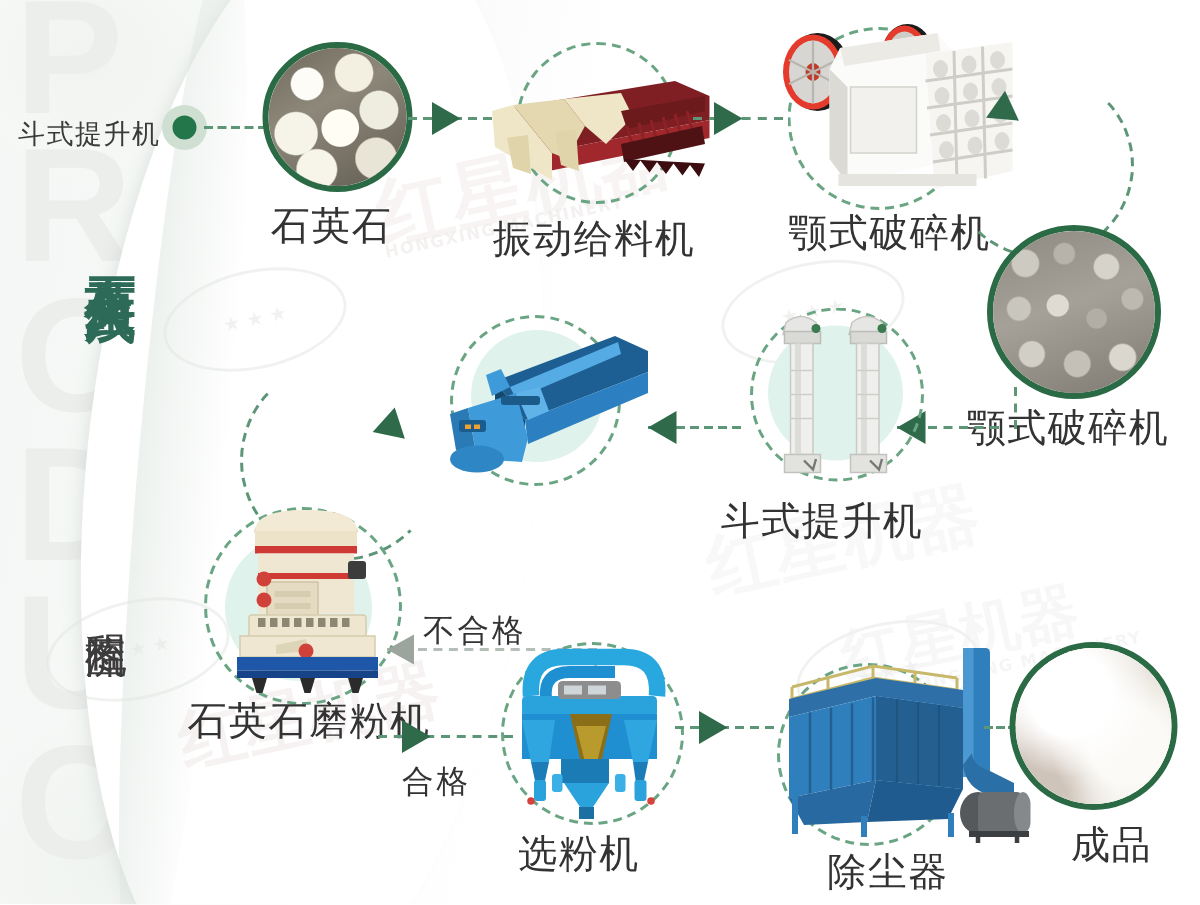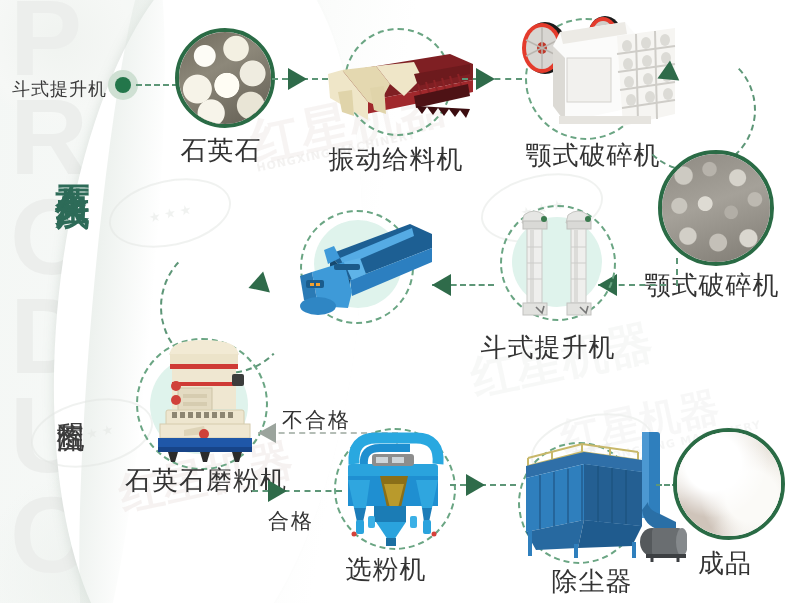--- a/index.html
+++ b/index.html
@@ -503,16 +503,16 @@
     </div>
     <div class="caption" style="left:80px;top:140px;">除尘器</div>
   </div>
 
   <div class="dash" style="left:656px;top:484px;width:30px;"></div>
 
   <div class="node" style="left:673px;top:428px;width:112px;height:155px;">
     <div class="photo-circle" style="left:0;top:0;width:104px;height:104px;">
       <div class="powder"></div>
     </div>
-    <div class="caption" style="left:52px;top:118px;">成品</div>
+    <div class="caption" style="left:68px;top:118px;">成品</div>
   </div>
 
 </div>
 
 </body></html>

